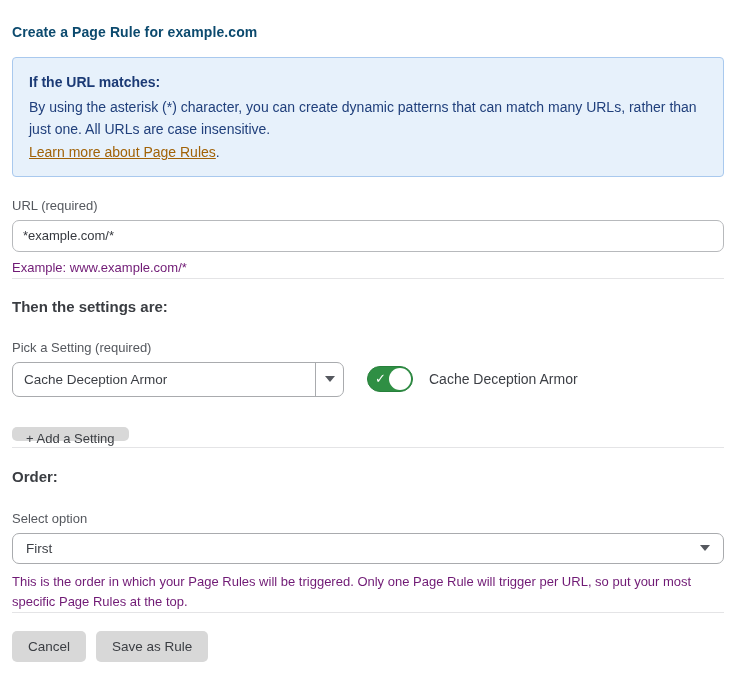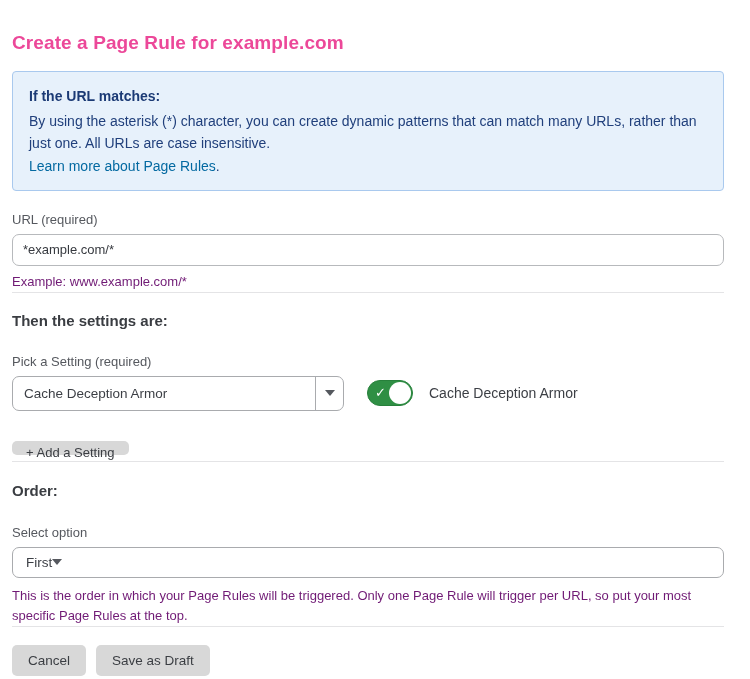--- a/index.html
+++ b/index.html
@@ -6,44 +6,45 @@
   html, body { background: #ffffff; }
   body {
     width: 750px;
     height: 679px;
     font-family: "Liberation Sans", "DejaVu Sans", sans-serif;
     color: #36393f;
     padding: 12px 26px 0 12px;
     overflow: hidden;
   }
   .page-title {
-    font-size: 19px;
-    font-weight: 700;
-    color: #ec4899;
-    margin-top: 20px;
+    font-size: 14px;
+    font-weight: 700;
+    color: #0c4a6e;
+    margin-top: 12px;
     letter-spacing: 0.1px;
   }
   
   .info-box {
     margin-top: 17px;
     background: #e7f1fb;
     border: 1px solid #a9c9ee;
     border-radius: 4px;
     padding: 13px 16px 12px 16px;
     font-size: 14px;
     color: #21407c;
     line-height: 1.62;
   }
   .info-heading {
     font-weight: 700;
     color: #1b3a75;
     margin-bottom: 2px;
   }
   .info-link {
-    color: #0369a1;
+    color: #a16207;
+    text-decoration: underline;
     cursor: pointer;
   }
   
   .field-label {
     font-size: 13px;
     color: #55585e;
     margin-bottom: 7px;
   }
   .helper-text {
     font-size: 13px;
@@ -175,20 +176,21 @@
   .select-label { margin-top: 26px; }
   
   .order-select {
     width: 100%;
     height: 31px;
     border: 1px solid #a9abae;
     border-radius: 7px;
     background: #ffffff;
     display: flex;
     align-items: center;
+    justify-content: space-between;
     padding: 0 13px;
     font-size: 13.5px;
     color: #3c3f45;
     cursor: pointer;
   }
   .order-helper { margin-top: 8px; max-width: 700px; }
   .footer-actions {
     margin-top: 18px;
     display: flex;
     gap: 10px;
@@ -249,17 +251,17 @@
   <span>First</span>
   <span class="caret-down"></span>
 </div>
 
 <div class="helper-text order-helper">This is the order in which your Page Rules will be triggered. Only one Page Rule will trigger per URL, so put your most specific Page Rules at the top.</div>
 
 <hr class="divider divider-3">
 
 <div class="footer-actions">
   <button class="btn btn-secondary">Cancel</button>
-  <button class="btn btn-secondary">Save as Draft</button>
+  <button class="btn btn-secondary">Save as Rule</button>
 </div>
 
 
 
 
 </body></html>

